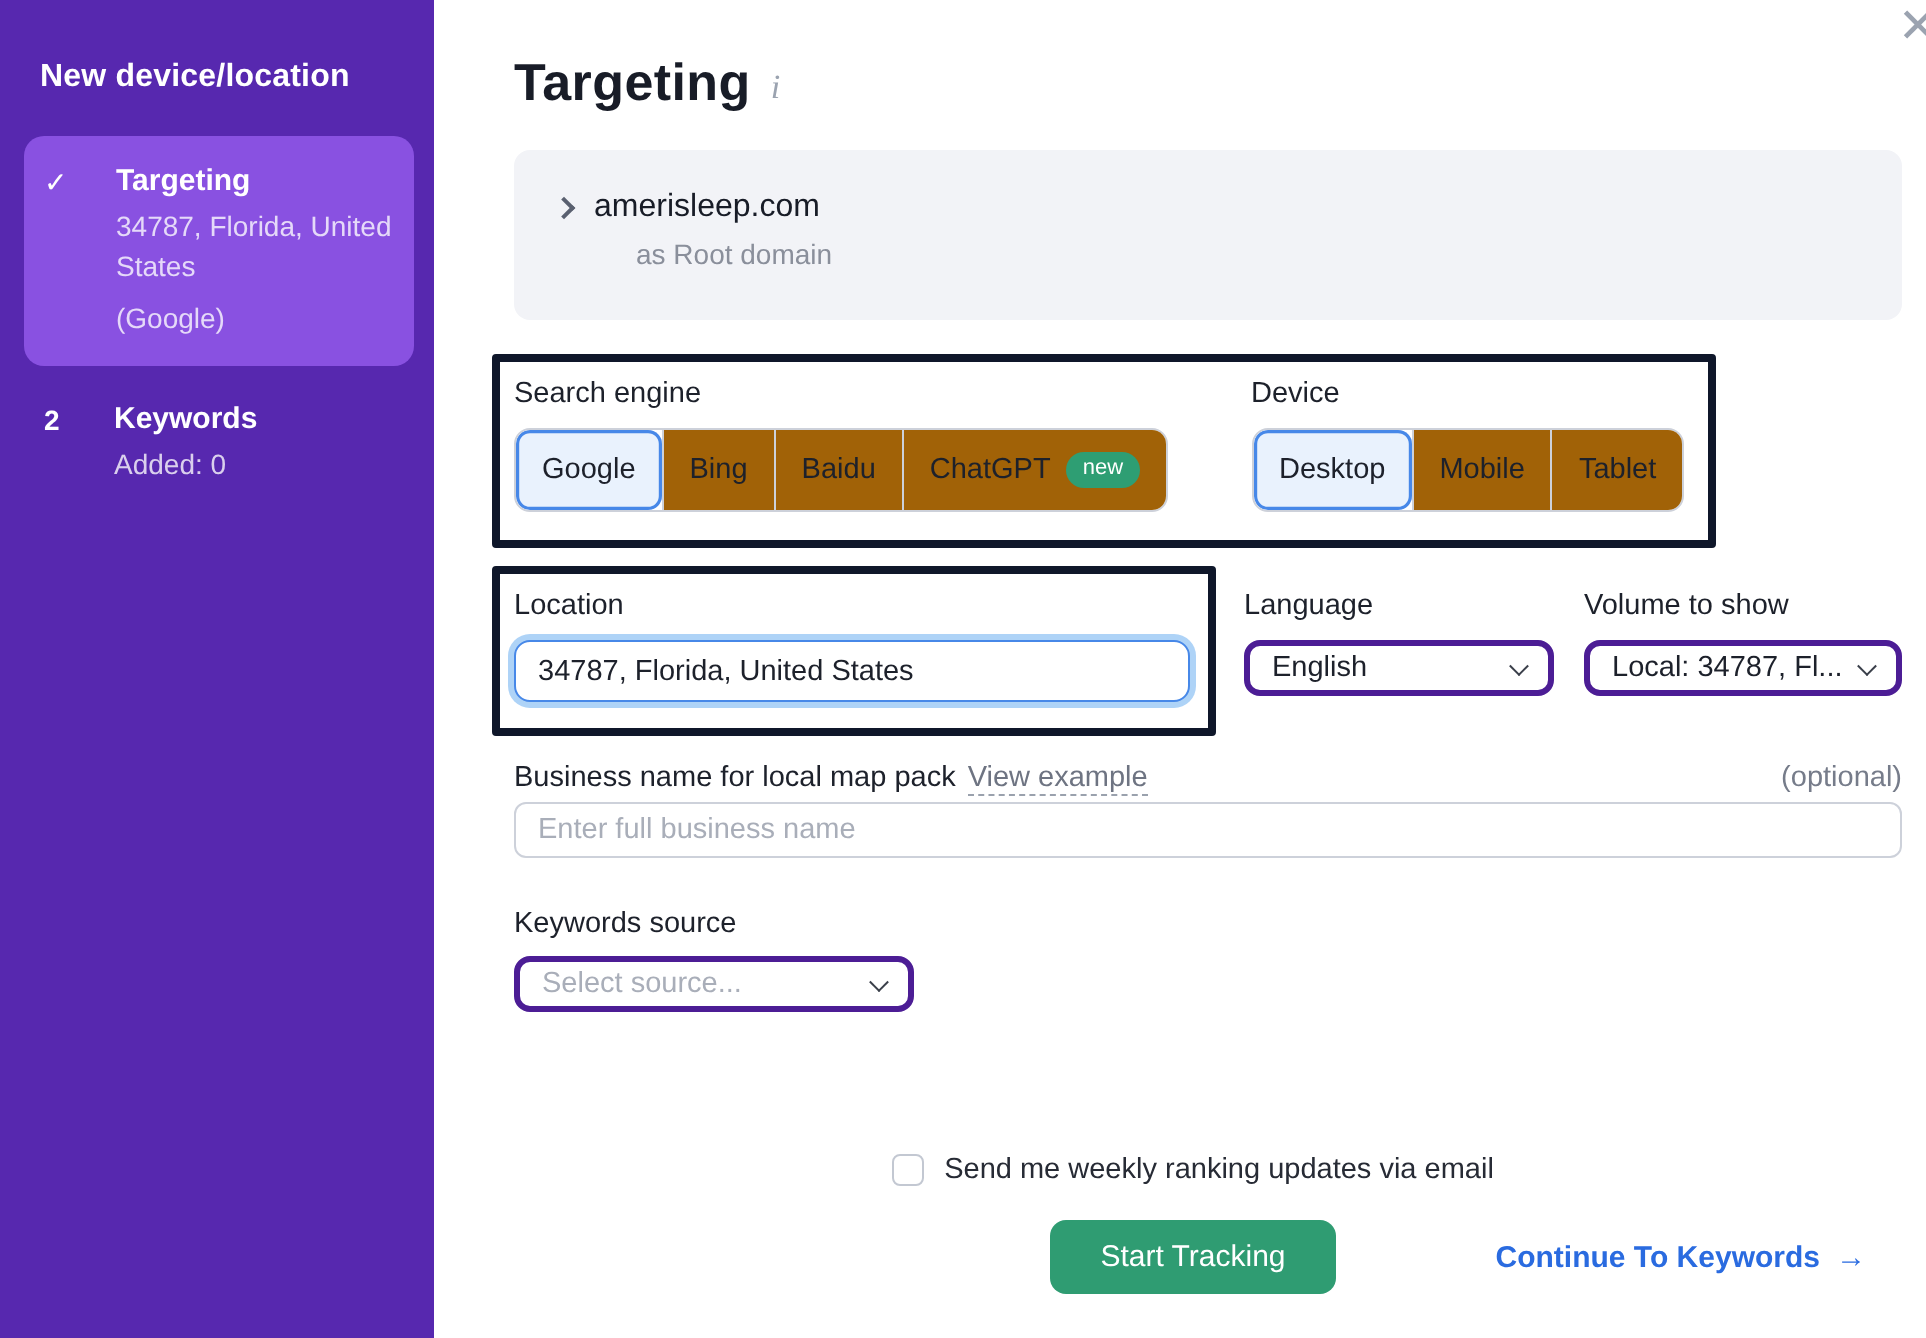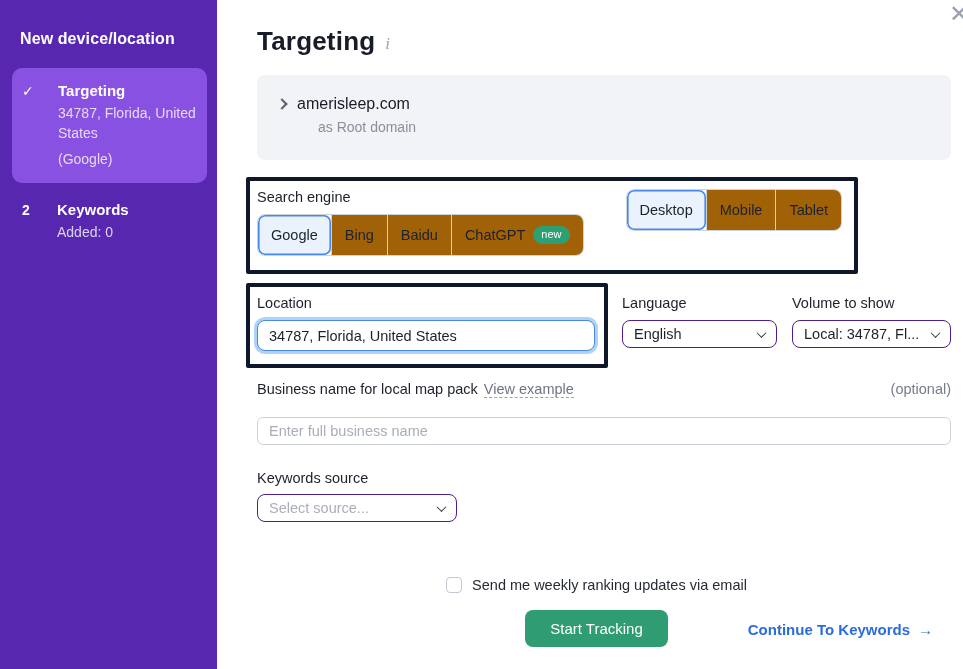--- a/index.html
+++ b/index.html
@@ -42,32 +42,32 @@
   .seg { display:flex; align-items:center; padding:0 13px; font-size:14.5px; color:#1d212b; cursor:pointer; background:#a16207; }
   .seg + .seg { border-left:1px solid #cdd1da; }
   .seg.selected { background:#e9f2fd; box-shadow:inset 0 0 0 1.6px #4788e8; border-radius:7px; }
   .badge-new { margin-left:8px; background:#2e9e73; color:#fff; font-size:11px; font-weight:500; padding:2.5px 8px; border-radius:10px; line-height:1.2; }
 
   .row-location { display:flex; align-items:flex-start; margin-top:9px; }
   .box-location { margin-left:-11px; padding:8px 9px 13px 7px; width:fit-content; }
   .loc-input { width:338px; height:31px; border:1.5px solid #4788e8; box-shadow:0 0 0 3px #aed3f7; border-radius:8px; padding:0 11px; font-size:14.5px; color:#1d212b; outline:none; font-family:inherit; background:#fff; }
   .lang-group { margin-left:14px; margin-top:12px; }
   .vol-group { margin-left:15px; margin-top:12px; }
-  .select { display:flex; align-items:center; justify-content:space-between; border:1px solid #4c1d95; border-radius:8px; height:28px; background:#fff; padding:0 11px; font-size:14.5px; color:#1d212b; cursor:pointer; }
+  .select { display:flex; align-items:center; justify-content:space-between; border:3px solid #4c1d95; border-radius:8px; height:28px; background:#fff; padding:0 11px; font-size:14.5px; color:#1d212b; cursor:pointer; }
   .select.lang { width:155px; }
   .select.vol { width:159px; }
   .select.src { width:200px; color:#a9aeb9; }
   .chev-down { width:7px; height:7px; border-right:1.8px solid #3a3f4a; border-bottom:1.8px solid #3a3f4a; transform:rotate(45deg) translate(-1px,-1px); margin-left:8px; flex:0 0 auto; }
 
   .business-section { margin-top:13px; }
   .business-label-row { display:flex; align-items:baseline; justify-content:space-between; }
   .business-label-left { display:flex; align-items:baseline; gap:6px; }
   .view-example { color:#6e7482; border-bottom:1px dashed #9aa1ad; cursor:pointer; font-size:14.5px; }
   .optional { color:#767c8a; font-size:14.5px; }
-  .text-input { width:100%; height:28px; border:1px solid #cdd1da; border-radius:6px; padding:0 11px; font-size:14.5px; color:#1d212b; margin-top:19px; outline:none; font-family:inherit; }
+  .text-input { width:100%; height:28px; border:1px solid #cdd1da; border-radius:6px; padding:0 11px; font-size:14.5px; color:#1d212b; margin-top:3px; outline:none; font-family:inherit; }
   .text-input::placeholder { color:#a9aeb9; }
 
   .kw-source { margin-top:25px; }
   .kw-source .field-label { margin-bottom:8px; }
 
   
   .footer { position:absolute; left:25px; right:26px; bottom:22px; }
   .check-row { display:flex; align-items:center; justify-content:center; gap:10px; margin-bottom:17px; }
   .checkbox { width:16px; height:16px; border:1px solid #c3c8d2; border-radius:4px; background:#fff; cursor:pointer; flex:0 0 auto; }
   .check-label { font-size:14.5px; color:#272b35; }
@@ -130,20 +130,21 @@
           <div class="seg">
               <span>Baidu</span>
             </div>
           <div class="seg">
             <span>ChatGPT</span>
             <span class="badge-new">new</span>
           </div>
         </div>
       </div>
       <div>
+        <div class="field-label">Device</div>
         <div class="seg-group">
           <div class="seg selected">
               <span>Desktop</span>
             </div>
           <div class="seg">
               <span>Mobile</span>
             </div>
           <div class="seg">
               <span>Tablet</span>
             </div>

